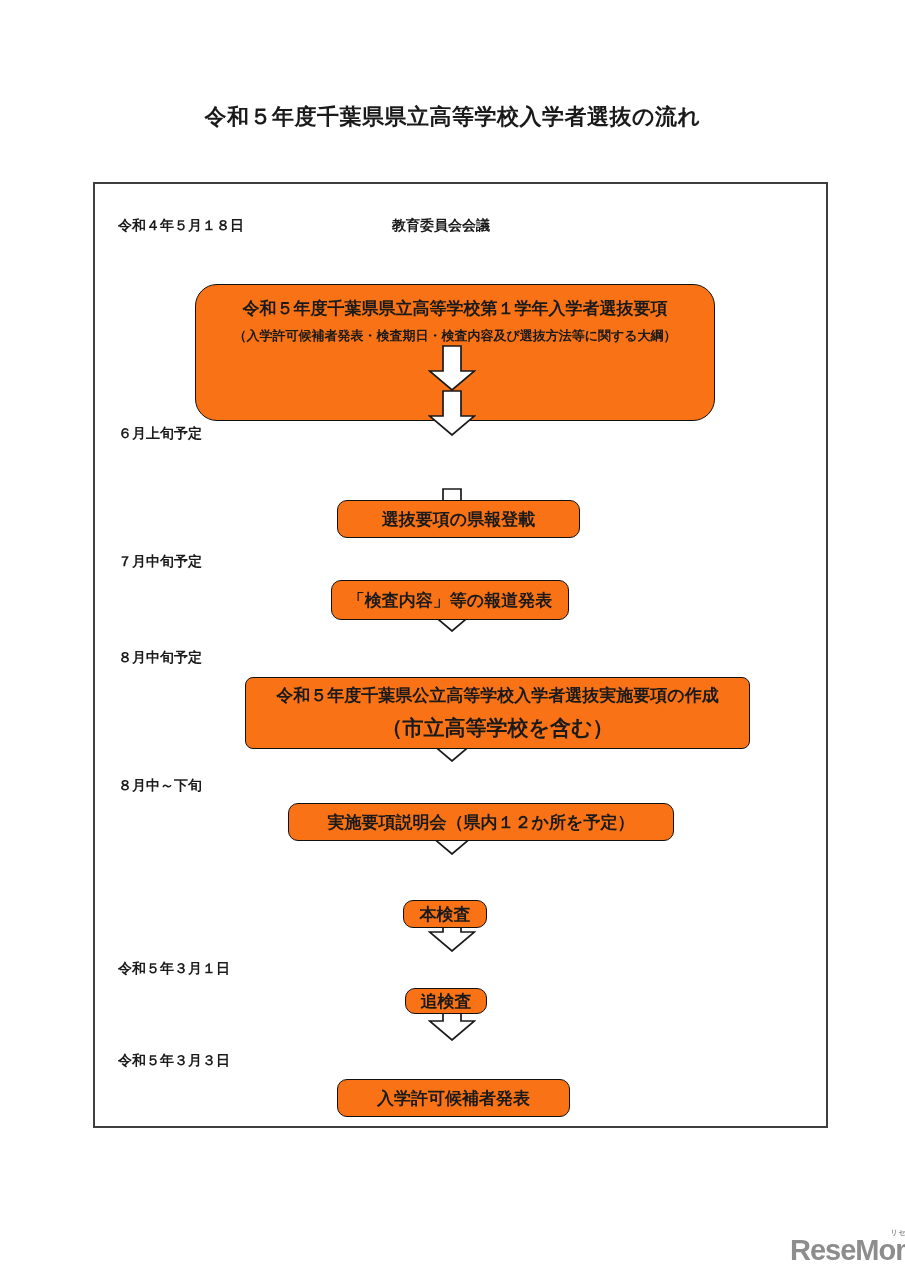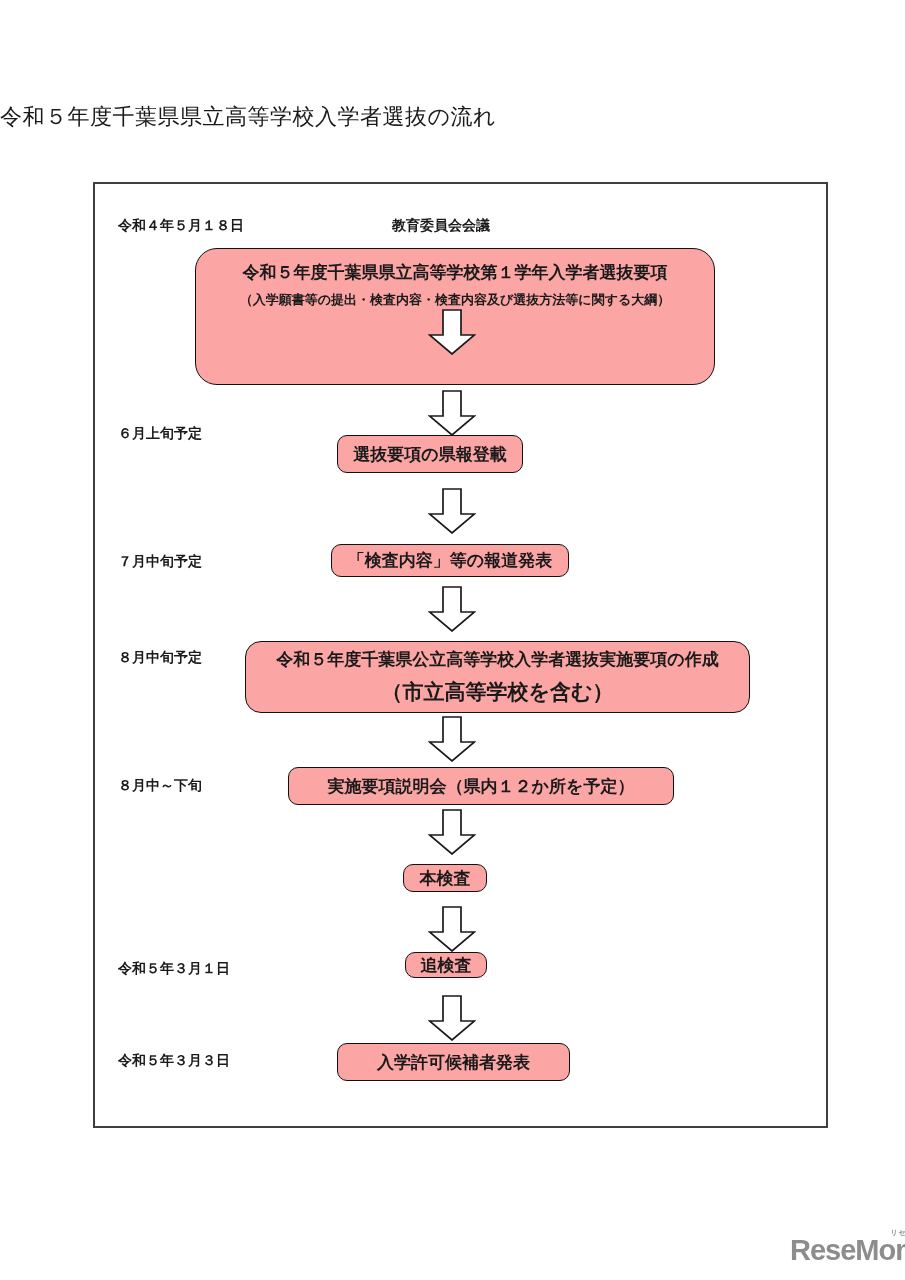--- a/index.html
+++ b/index.html
@@ -8,23 +8,23 @@
     width: 905px;
     height: 1280px;
     background: #ffffff;
     font-family: "Liberation Sans", "DejaVu Sans", sans-serif;
     color: #1a1a1a;
     overflow: hidden;
   }
   .doc-title {
     position: absolute;
     left: 0; right: 0; top: 102px;
-    text-align: left;
+    text-align: center;
     font-size: 22px;
-    font-weight: normal;
+    font-weight: bold;
     letter-spacing: 0.5px;
   }
   .frame {
     position: absolute;
     left: 93px; top: 182px;
     width: 735px; height: 946px;
     border: 2px solid #3f3f3f;
     background: #ffffff;
     box-sizing: border-box;
   }
@@ -33,33 +33,34 @@
     font-size: 14px;
     font-weight: bold;
     white-space: nowrap;
     line-height: 1.3;
   }
   .date-label { font-weight: bold; }
   .pbox {
     position: absolute;
     border: 1.8px solid #111111;
     border-radius: 10px;
-    background: #fca5a5;
+    background: #f97316;
     box-sizing: border-box;
     display: flex;
     flex-direction: column;
     align-items: center;
     justify-content: center;
     font-size: 17px;
     font-weight: bold;
     text-align: center;
     white-space: nowrap;
+    margin-top: 36px;
   }
   .pbox.big { border-radius: 22px; }
-  .pbox.mid { border-radius: 16px; }
+  .pbox.mid { border-radius: 8px; }
   .arrow {
     position: absolute;
     width: 48px; height: 46px;
   }
   .arrow path {
     fill: #ffffff;
     stroke: #1a1a1a;
     stroke-width: 1.7;
     stroke-linejoin: miter;
   }
@@ -94,21 +95,21 @@
 
   <div class="doc-title">令和５年度千葉県県立高等学校入学者選抜の流れ</div>
 
   <div class="frame"></div>
 
   <div class="txt date-label" style="left:118px; top:216px;">令和４年５月１８日</div>
   <div class="txt" style="left:392px; top:216px;">教育委員会会議</div>
 
   <div class="pbox big" style="left:195px; top:248px; width:520px; height:137px;">
     <div class="b1-line1">令和５年度千葉県県立高等学校第１学年入学者選抜要項</div>
-    <div class="b1-line2">（入学願書等の提出・検査内容・検査内容及び選抜方法等に関する大綱）</div>
+    <div class="b1-line2">（入学許可候補者発表・検査期日・検査内容及び選抜方法等に関する大綱）</div>
     <svg class="arrow b1-arrow" viewBox="0 0 48 46">
         <path d="M15 1 H33 V26 H46.5 L24 45 L1.5 26 H15 Z"></path>
       </svg>
   </div>
 
   <svg class="arrow" style="left:428px; top:390px;" viewBox="0 0 48 46">
       <path d="M15 1 H33 V26 H46.5 L24 45 L1.5 26 H15 Z"></path>
     </svg>
   <svg class="arrow" style="left:428px; top:488px;" viewBox="0 0 48 46">
       <path d="M15 1 H33 V26 H46.5 L24 45 L1.5 26 H15 Z"></path>
@@ -123,26 +124,26 @@
       <path d="M15 1 H33 V26 H46.5 L24 45 L1.5 26 H15 Z"></path>
     </svg>
   <svg class="arrow" style="left:428px; top:906px;" viewBox="0 0 48 46">
       <path d="M15 1 H33 V26 H46.5 L24 45 L1.5 26 H15 Z"></path>
     </svg>
   <svg class="arrow" style="left:428px; top:995px;" viewBox="0 0 48 46">
       <path d="M15 1 H33 V26 H46.5 L24 45 L1.5 26 H15 Z"></path>
     </svg>
 
   <div class="txt date-label" style="left:118px; top:424px;">６月上旬予定</div>
-  <div class="pbox" style="left:337px; top:435px; width:186px; height:38px;">
+  <div class="pbox" style="left:337px; top:464px; width:243px; height:38px;">
     <span>選抜要項の県報登載</span>
   </div>
 
   <div class="txt date-label" style="left:118px; top:552px;">７月中旬予定</div>
-  <div class="pbox" style="left:331px; top:544px; width:238px; height:33px;">
+  <div class="pbox" style="left:331px; top:544px; width:238px; height:40px;">
     <span>「検査内容」等の報道発表</span>
   </div>
 
   <div class="txt date-label" style="left:118px; top:648px;">８月中旬予定</div>
   <div class="pbox mid" style="left:245px; top:641px; width:505px; height:72px;">
     <span>令和５年度千葉県公立高等学校入学者選抜実施要項の作成</span>
     <span class="box4-sub">（市立高等学校を含む）</span>
   </div>
 
   <div class="txt date-label" style="left:118px; top:776px;">８月中～下旬</div>

